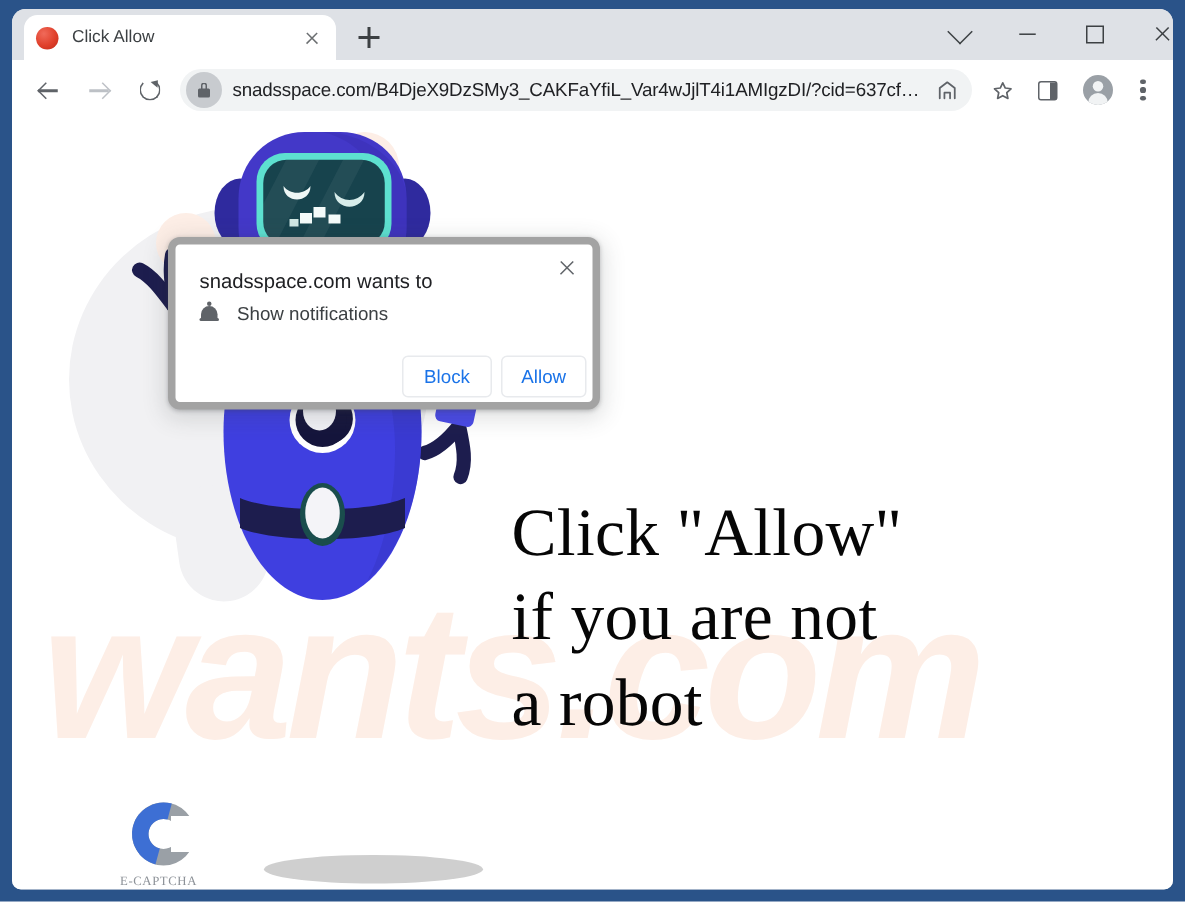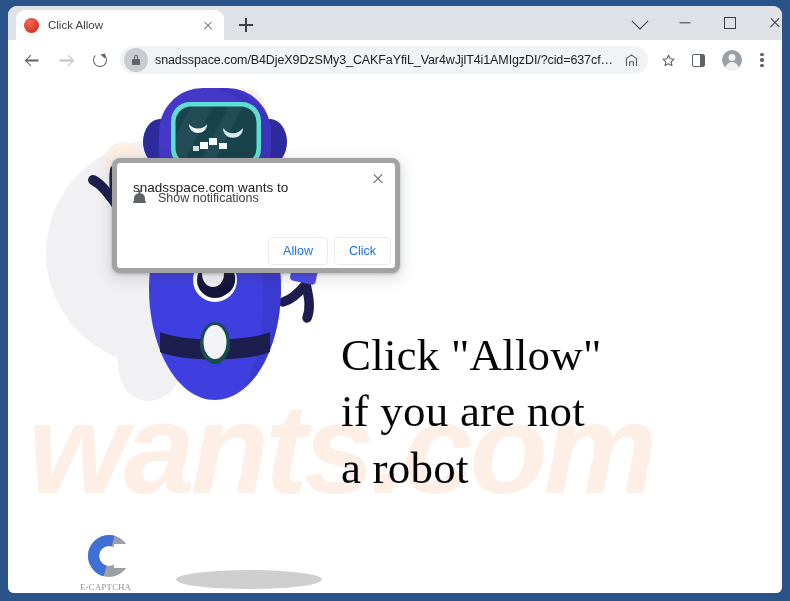--- a/index.html
+++ b/index.html
@@ -478,21 +478,21 @@
   #notif-close::after  { transform: rotate(-45deg); }
 
   #notif-title {
     position: absolute;
     left: 16px; top: 17px;
     font-size: 13.5px;
     color: #202124;
   }
   #notif-perm-row {
     position: absolute;
-    left: 16px; top: 28px;
+    left: 16px; top: 39px;
     display: flex;
     align-items: center;
   }
   .bell {
     position: relative;
     width: 13px; height: 14px;
     margin-right: 12px;
     flex: 0 0 auto;
   }
   .bell::before {
@@ -707,19 +707,19 @@
 
       <div id="notif-dialog">
         <div id="notif-close"></div>
         <div id="notif-title">snadsspace.com wants to</div>
         <div id="notif-perm-row">
           <div class="bell">
               <div class="bell-knob"></div>
             </div>
           <div id="notif-perm-label">Show notifications</div>
         </div>
-        <div class="notif-btn" id="btn-allow">Allow</div>
-        <div class="notif-btn" id="btn-block">Click</div>
+        <div class="notif-btn" id="btn-allow">Block</div>
+        <div class="notif-btn" id="btn-block">Allow</div>
       </div>
 
     </div>
   </div>
 </div>
 
 </body></html>

